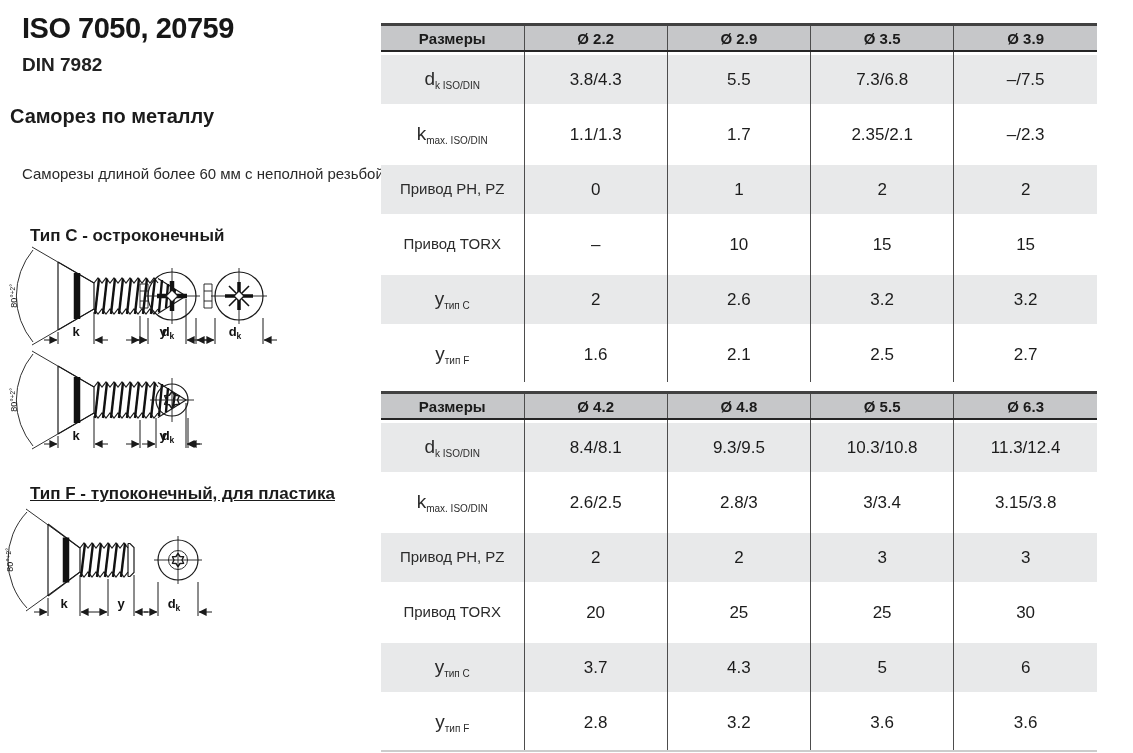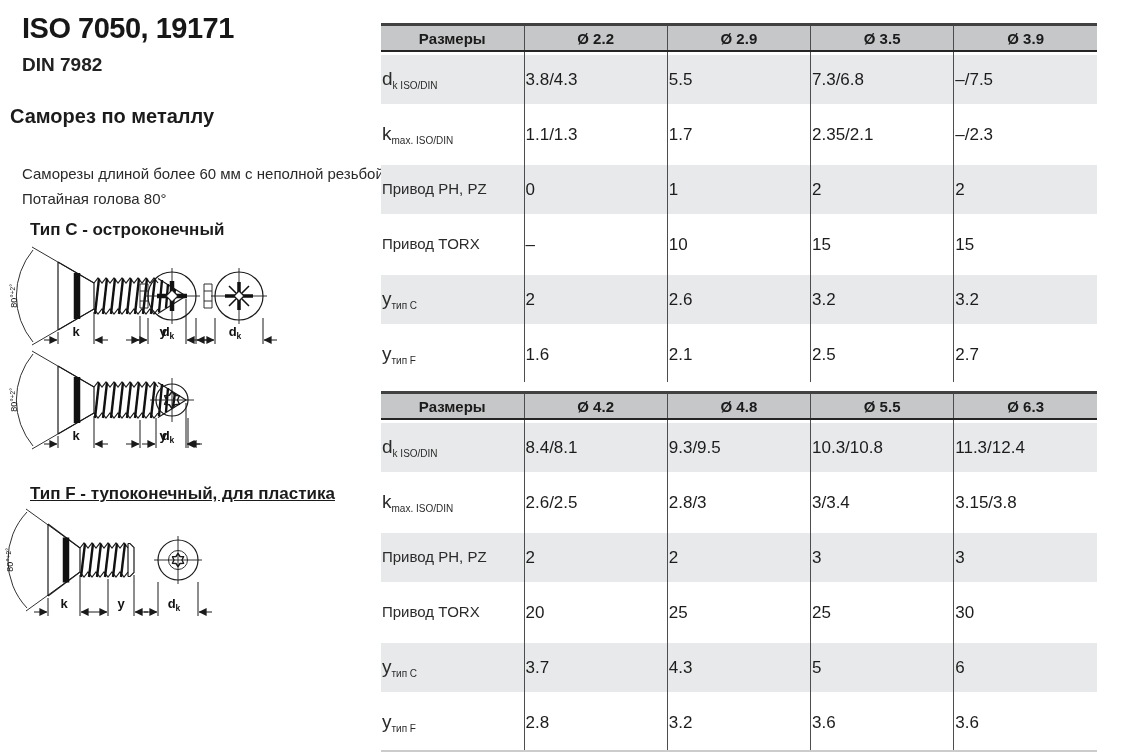--- a/index.html
+++ b/index.html
@@ -7,21 +7,21 @@
     width:1133px;height:753px;position:relative;background:#ffffff;
     font-family:"Liberation Sans", sans-serif;color:#1c1c1c;overflow:hidden;
   }
   .abs{position:absolute;}
   
   .doc-title{left:22px;top:12px;font-size:29px;font-weight:bold;letter-spacing:-0.5px;color:#171717;}
   .doc-standard{left:22px;top:54px;font-size:19px;font-weight:bold;color:#222;}
   .product-name{left:10px;top:102px;font-size:20px;font-weight:bold;line-height:29px;color:#1b1b1b;}
   .product-note{left:22px;top:161px;font-size:15px;line-height:25px;color:#2a2a2a;}
   .section-heading{font-size:17px;font-weight:bold;color:#1b1b1b;}
-  #type-c-heading{left:30px;top:220px;}
+  #type-c-heading{left:30px;top:226px;}
   #type-f-heading{left:30px;top:484px;text-decoration:underline;}
   
   svg{display:block;}
   svg .ln{stroke:#1a1a1a;stroke-width:1.2;fill:none;}
   svg .thin{stroke:#1a1a1a;stroke-width:0.9;fill:none;}
   svg .hatch{stroke:#111;stroke-width:2.4;}
   svg .dim{stroke:#1a1a1a;stroke-width:1;fill:none;}
   svg text{fill:#111;}
   svg .dimlbl{font-size:13px;font-weight:bold;}
   svg .sublbl{font-size:8.5px;font-weight:bold;}
@@ -31,51 +31,50 @@
     position:absolute;left:381px;width:716px;border-collapse:collapse;table-layout:fixed;
   }
   #table1{top:23px;}
   #table2{top:391px;border-bottom:2px solid #cccccc;}
   .spec-table col.c0{width:143px;}
   .spec-table col.cd{width:143.25px;}
   .spec-table th{
     background:#c6c7c9;border-top:3px solid #414141;border-bottom:2px solid #252525;
     font-size:15px;font-weight:bold;padding:4px 0 3px 0;color:#1b1b1b;margin-top:14px;
   }
-  .spec-table td{height:53px;text-align:left;vertical-align:middle;font-size:17px;color:#1c1c1c;}
+  .spec-table td{height:53px;text-align:center;vertical-align:middle;font-size:17px;color:#1c1c1c;}
   .spec-table th:not(:first-child),
   .spec-table td:not(:first-child){border-left:1.5px solid #4d4d4d;}
   .spec-table tr.shaded td{
     background:linear-gradient(to bottom,#ffffff 3px,#e8e9ea 3px,#e8e9ea calc(100% - 3px),#ffffff calc(100% - 3px));
   }
   .spec-table td.lbl{font-size:15px;color:#2b2b2b;}
   .spec-table tr.sym td.lbl .m{font-size:19px;}
   .spec-table td.lbl sub{font-size:10px;}
 </style>
 </head>
 <body>
 
 <svg width="0" height="0" class="abs">
   <defs>
     <marker id="arr" viewBox="0 0 10 10" refX="9.5" refY="5" markerWidth="8" markerHeight="8" orient="auto-start-reverse">
       <path d="M0,0 L10,5 L0,10 z" fill="#1a1a1a"></path>
     </marker>
   </defs>
 </svg>
 
-<div class="abs doc-title">ISO 7050, 19171</div>
+<div class="abs doc-title">ISO 7050, 20759</div>
 <div class="abs doc-standard">DIN 7982</div>
 
 <div class="abs product-name">
   <div>Саморез по металлу</div>
 </div>
 
 <div class="abs product-note">
   <div>Саморезы длиной более 60 мм с неполной резьбой</div>
-  <div>Потайная голова 80°</div>
 </div>
 
 <div class="abs section-heading" id="type-c-heading">Тип C - остроконечный</div>
 <div class="abs section-heading" id="type-f-heading">Тип F - тупоконечный, для пластика</div>
 
 <svg class="abs" style="left:0;top:246px;" width="290" height="100" viewBox="0 0 290 100">
   <g>
     <path class="thin" d="M94,37 L32,1 M94,63 L32,99"></path>
     <path class="thin" d="M33,4 A72,72 0 0 0 33,96"></path>
     <text class="ang" transform="rotate(-90 17 50)" x="17" y="50" text-anchor="middle"><tspan>80°</tspan><tspan font-size="6.5" dy="-2.5">+2°</tspan></text>

